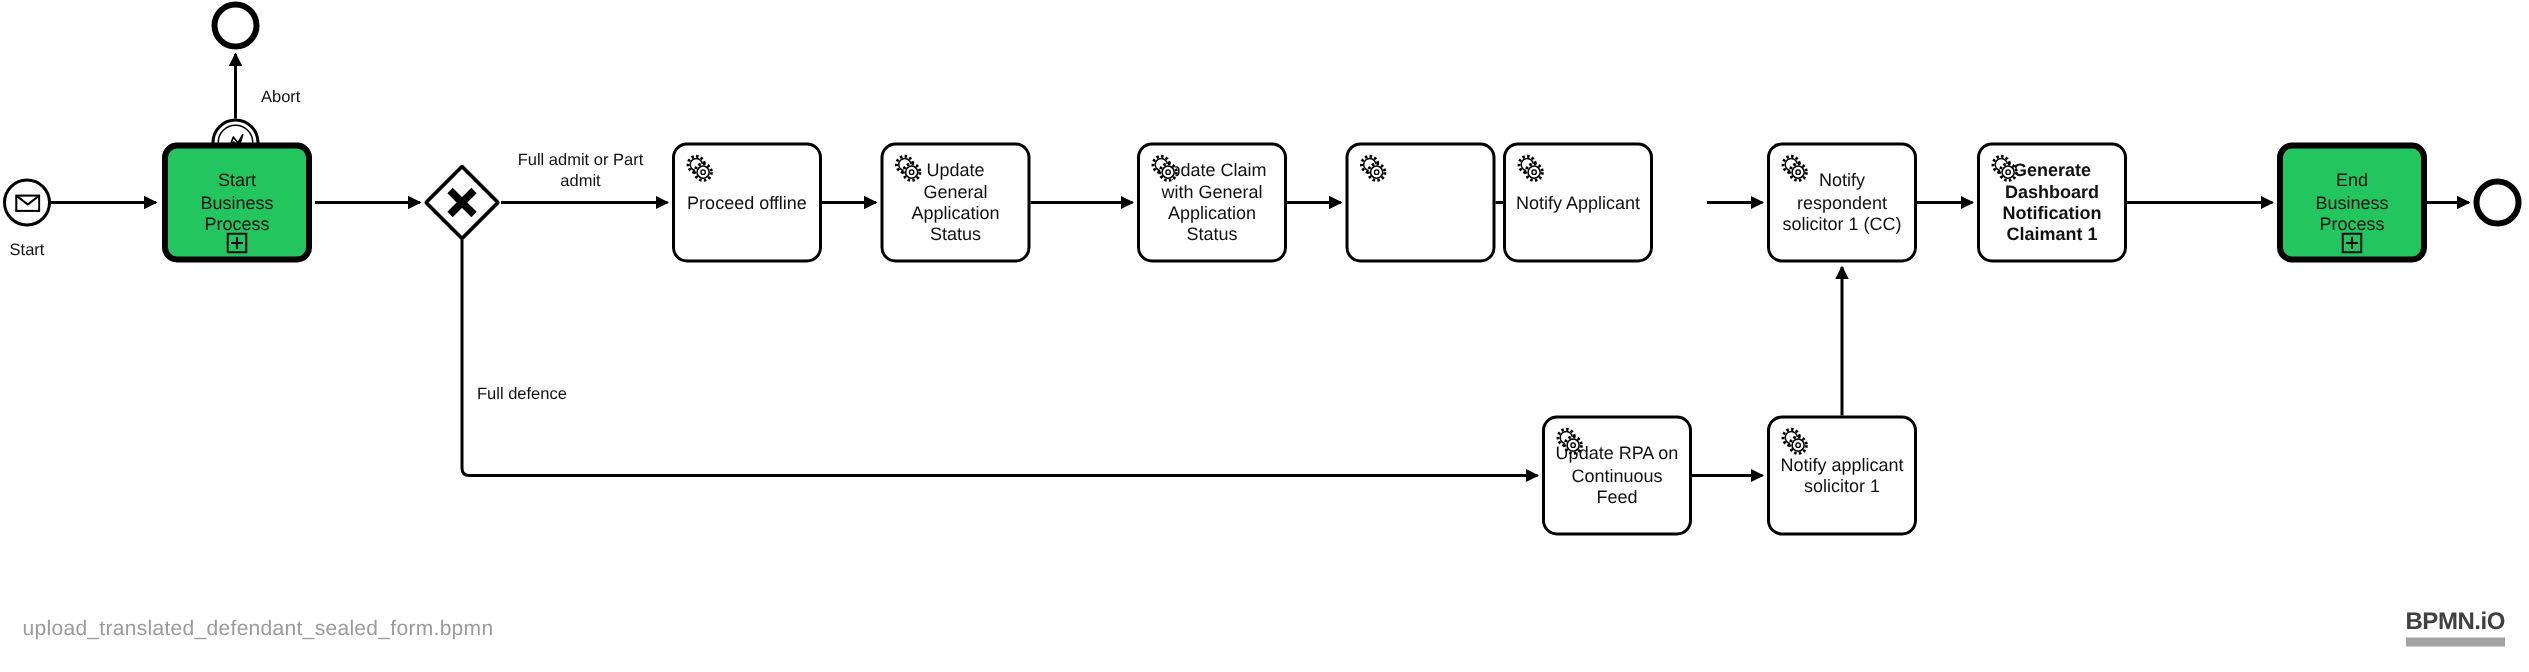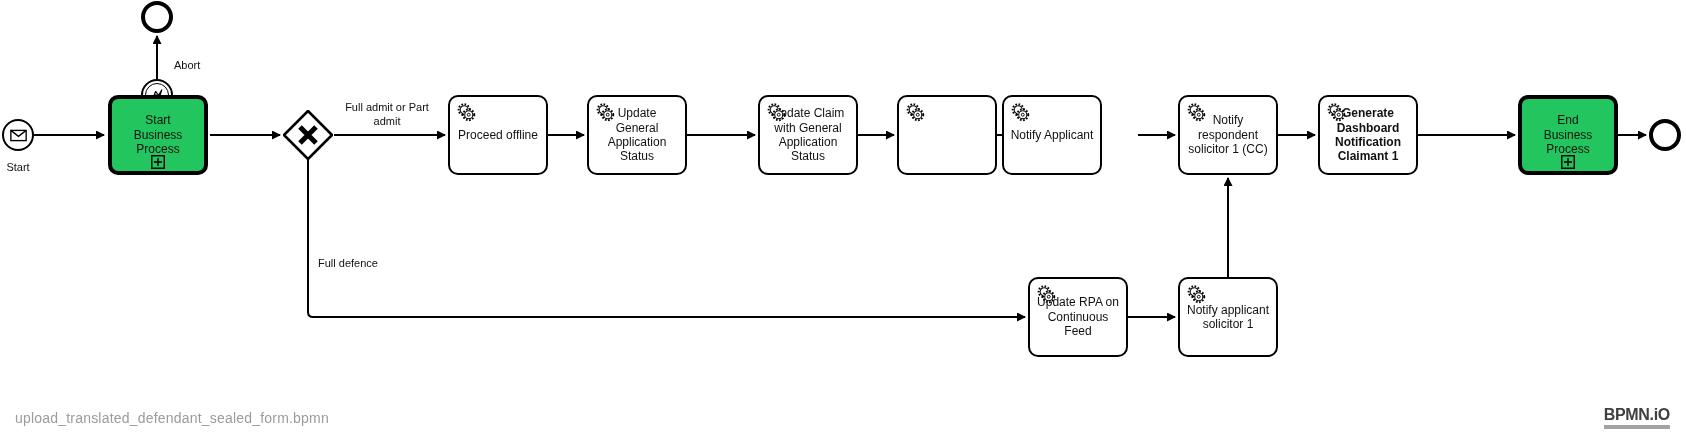--- a/index.html
+++ b/index.html
@@ -41,21 +41,21 @@
   }
   .gateway { position:absolute; left:283px; top:110px; width:50px; height:50px; }
   .flow-label { position:absolute; font-size:11px; line-height:1.25; color:#111; }
   .centered { text-align:center; }
   #file-name {
     position:absolute; left:15px; top:410px; font-size:14px; color:#9b9b9b;
     letter-spacing:0.2px;
   }
   #bpmn-logo {
     position:absolute; right:16px; top:406px; font-size:16px; font-weight:bold;
-    color:#404040; border-bottom:4px solid #a3a3a3; padding-bottom:1px;
+    color:#404040; border-bottom:6px solid #a3a3a3; padding-bottom:1px;
     letter-spacing:-0.3px; text-decoration:none; cursor:pointer;
   }
 </style>
 </head>
 <body>
 
 <div id="canvas">
 
   <svg id="connectors" width="1686" height="448" viewBox="0 0 1686 448">
     <defs>

